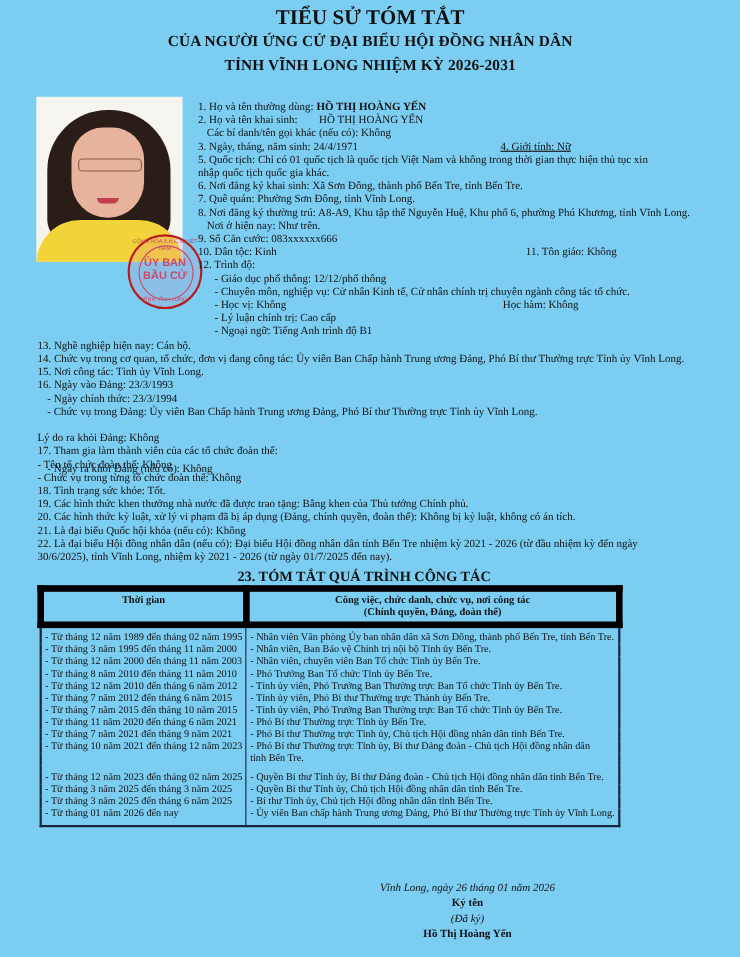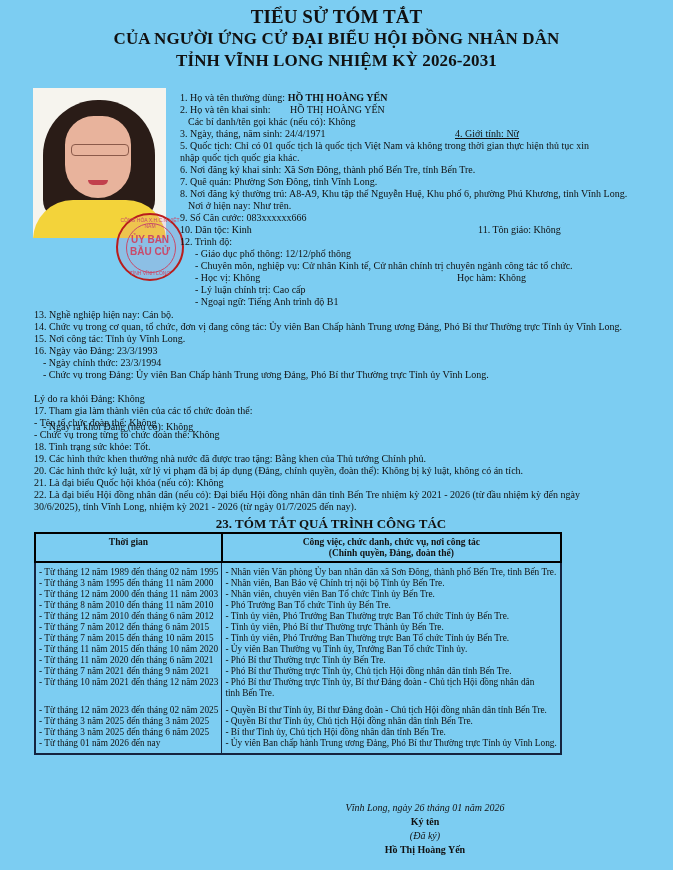--- a/index.html
+++ b/index.html
@@ -4,21 +4,21 @@
 <style>
   html, body { margin:0; padding:0; }
   body {
     width:673px; height:870px; overflow:hidden;
     background:#7ccdf2;
     font-family:"Liberation Serif", "DejaVu Serif", serif;
     color:#111;
     position:relative;
   }
   .title-block { position:absolute; top:6px; left:0; width:673px; text-align:center; }
-  .title-line { font-weight:bold; font-size:17px; line-height:22px; color:#111; letter-spacing:0.1px; }
+  .title-line { font-weight:bold; font-size:14px; line-height:22px; color:#111; letter-spacing:0.1px; }
   .title-line.t1 { font-size:19px; }
 
   .photo {
     position:absolute; left:33px; top:88px; width:133px; height:150px;
     background:#f6f4ee; overflow:hidden;
   }
   .photo .hair { position:absolute; left:10px; top:12px; width:112px; height:120px; border-radius:55px 55px 20px 20px; background:#2a1c17; }
   .photo .face { position:absolute; left:32px; top:28px; width:66px; height:82px; border-radius:33px 33px 38px 38px; background:#e8b39c; }
   .photo .glasses { position:absolute; left:38px; top:56px; width:56px; height:10px; border:1px solid #8b5a4a; border-radius:4px; }
   .photo .mouth { position:absolute; left:55px; top:92px; width:20px; height:5px; border-radius:0 0 10px 10px; background:#c2404d; }
@@ -39,21 +39,21 @@
   .line { position:absolute; font-size:10px; line-height:12px; white-space:nowrap; }
   .b { font-weight:bold; }
 
   .sec-title { position:absolute; left:0; width:662px; top:516px; text-align:center; font-weight:bold; font-size:13px; }
 
   table.work {
     position:absolute; left:34px; top:532px; width:442px;
     border-collapse:collapse; border:2px solid #15243f;
     font-size:9.3px; line-height:11px;
   }
-  table.work th { font-weight:bold; text-align:center; vertical-align:top; border:2px solid #000000; padding:3px 3px 2px; font-size:9.5px; }
+  table.work th { font-weight:bold; text-align:center; vertical-align:top; border:6px solid #000000; padding:3px 3px 2px; font-size:9.5px; }
   table.work td { border-left:1px solid #15243f; border-right:1px solid #15243f; padding:0 3px; vertical-align:top; white-space:nowrap; }
   table.work tr.first td { padding-top:4px; }
   table.work tr.last td { padding-bottom:4px; }
   table.work .c1 { width:170px; }
 
   .sign { position:absolute; left:300px; width:250px; text-align:center; font-size:10px; line-height:12px; }
   .italic { font-style:italic; }
 </style>
 </head>
 <body>
@@ -153,24 +153,20 @@
       </tr>
     <tr>
         <td>- Từ tháng 7 năm 2012 đến tháng 6 năm 2015</td>
         <td>- Tỉnh ủy viên, Phó Bí thư Thường trực Thành ủy Bến Tre.</td>
       </tr>
     <tr>
         <td>- Từ tháng 7 năm 2015 đến tháng 10 năm 2015</td>
         <td>- Tỉnh ủy viên, Phó Trưởng Ban Thường trực Ban Tổ chức Tỉnh ủy Bến Tre.</td>
       </tr>
     <tr>
-        <td>- Từ tháng 11 năm 2015 đến tháng 10 năm 2020</td>
-        <td>- Ủy viên Ban Thường vụ Tỉnh ủy, Trưởng Ban Tổ chức Tỉnh ủy.</td>
-      </tr>
-    <tr>
         <td>- Từ tháng 11 năm 2020 đến tháng 6 năm 2021</td>
         <td>- Phó Bí thư Thường trực Tỉnh ủy Bến Tre.</td>
       </tr>
     <tr>
         <td>- Từ tháng 7 năm 2021 đến tháng 9 năm 2021</td>
         <td>- Phó Bí thư Thường trực Tỉnh ủy, Chủ tịch Hội đồng nhân dân tỉnh Bến Tre.</td>
       </tr>
     <tr>
         <td>- Từ tháng 10 năm 2021 đến tháng 12 năm 2023</td>
         <td>- Phó Bí thư Thường trực Tỉnh ủy, Bí thư Đảng đoàn - Chủ tịch Hội đồng nhân dân</td>

